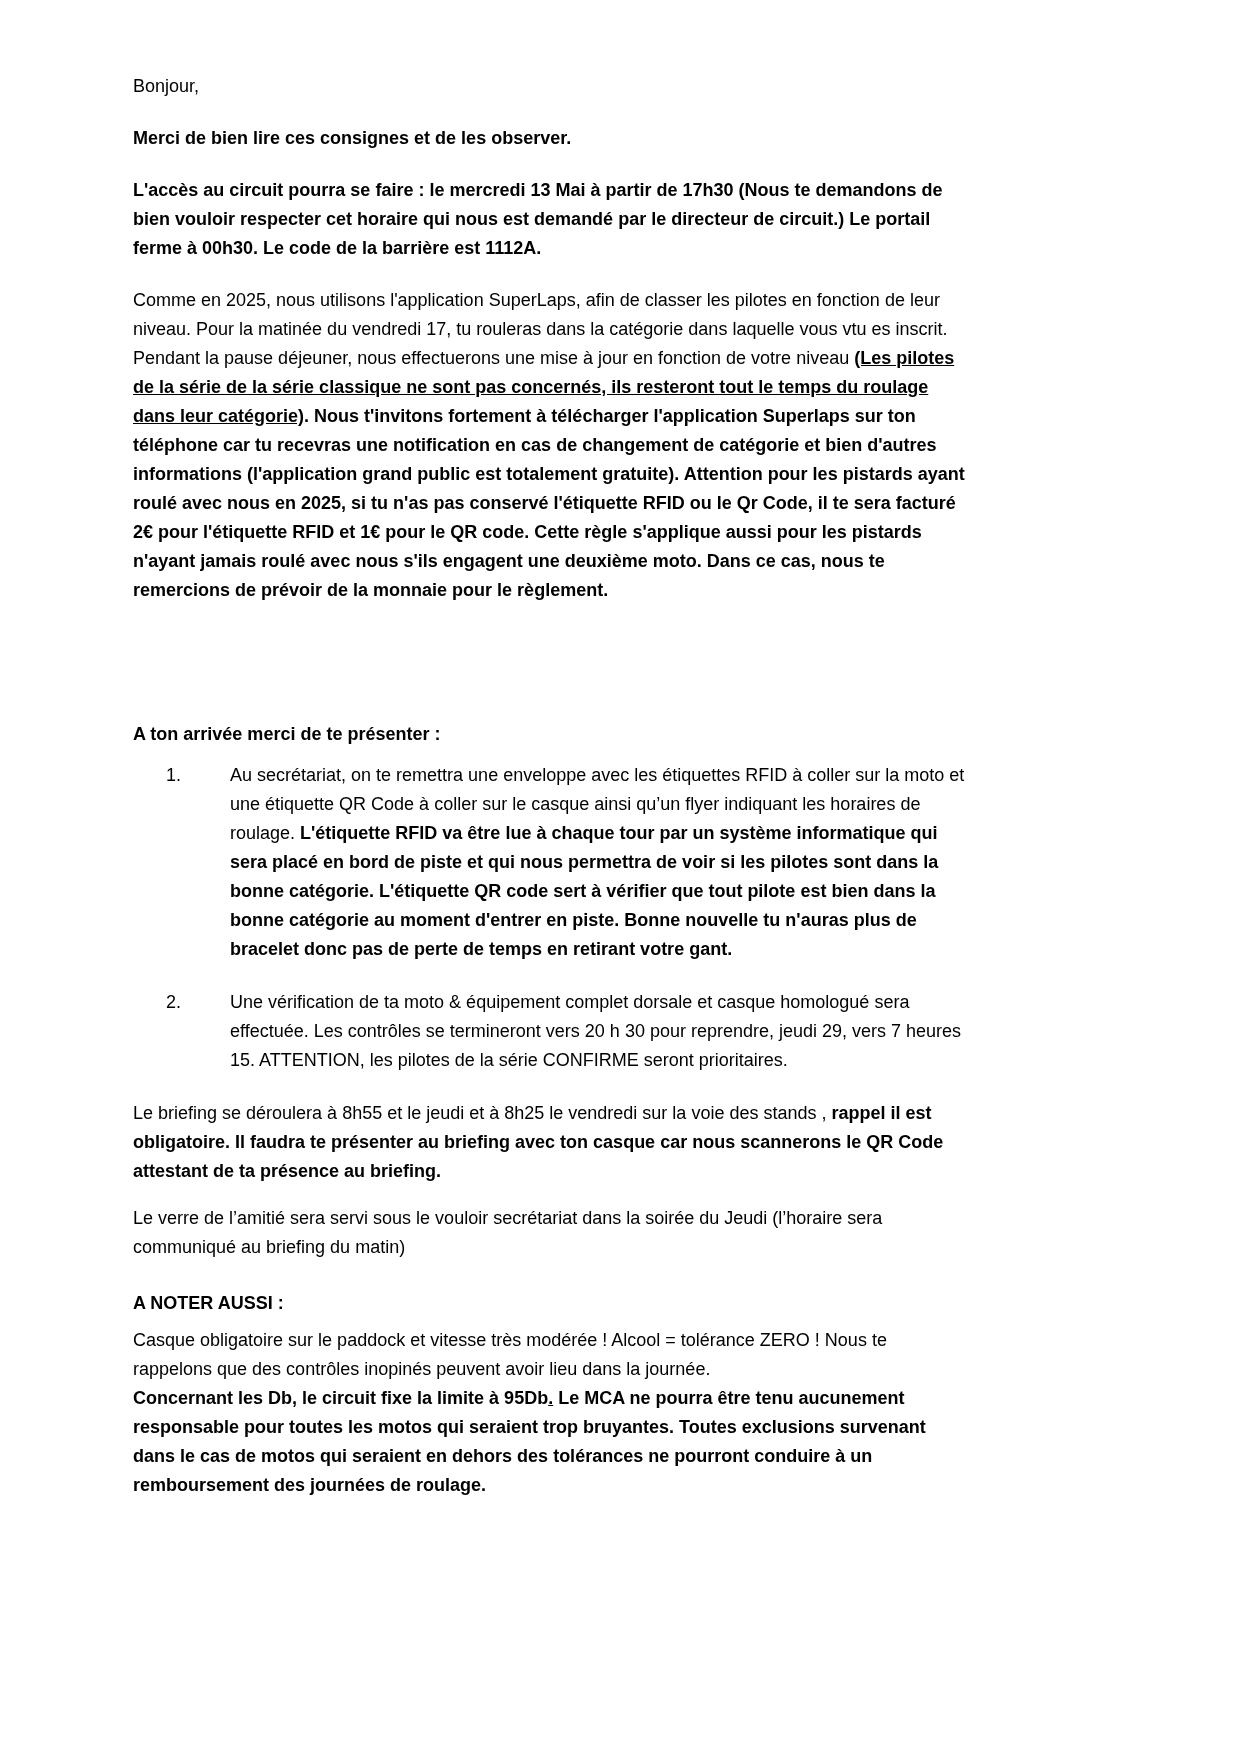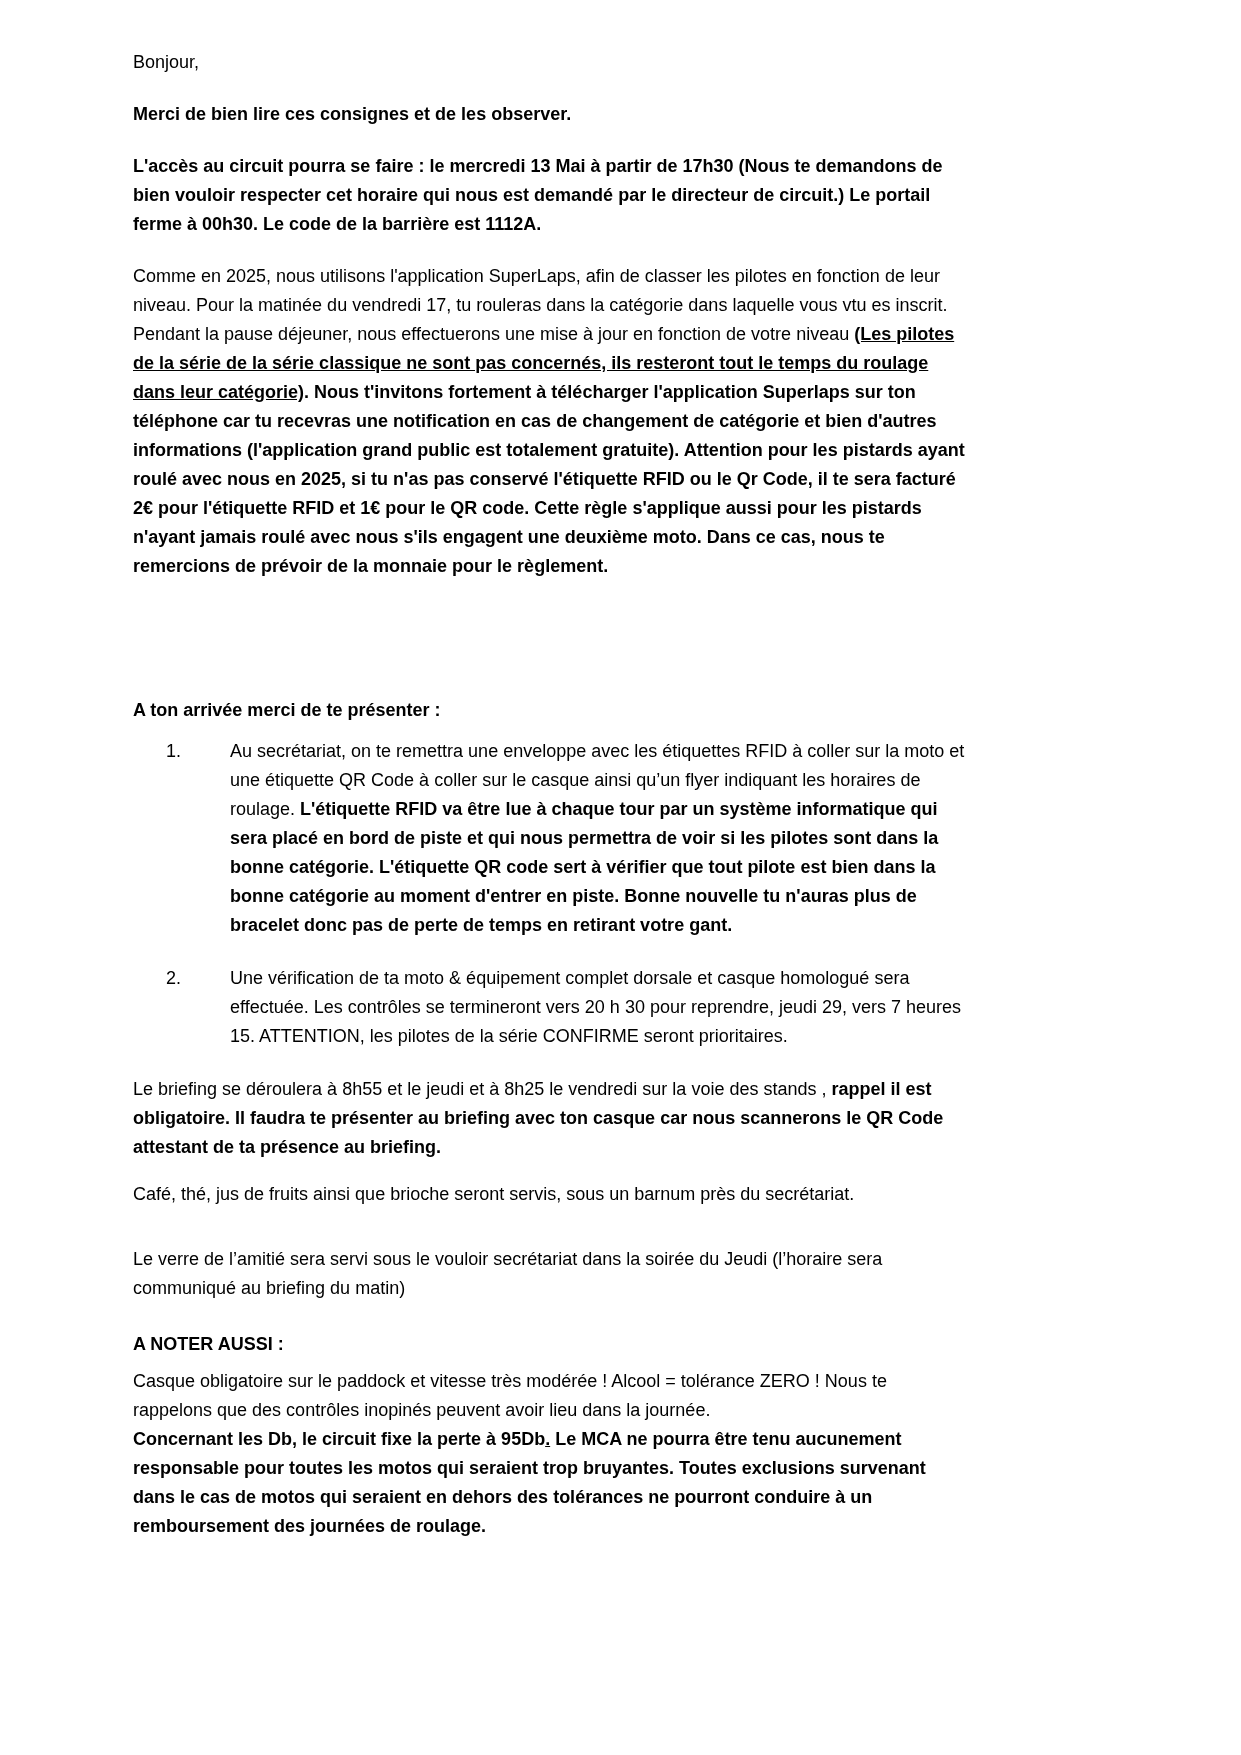--- a/index.html
+++ b/index.html
@@ -5,21 +5,21 @@
   html, body {
     margin: 0;
     padding: 0;
     background: #ffffff;
   }
   .page {
     width: 1241px;
     min-height: 1755px;
     box-sizing: border-box;
     background: #ffffff;
-    padding: 48px 274px 60px 133px;
+    padding: 72px 274px 60px 133px;
     font-family: "Liberation Sans", "DejaVu Sans", sans-serif;
     font-size: 18px;
     line-height: 29px;
     color: #000000;
     overflow: hidden;
   }
   .para { margin: 0 0 23px 0; }
   .bold { font-weight: bold; }
   .underline { text-decoration: underline; }
 
@@ -64,23 +64,22 @@
     <span class="list-content"><span>Au secrétariat, on te remettra une enveloppe avec les étiquettes RFID à coller sur la moto et une étiquette QR Code à coller sur le casque ainsi qu’un flyer indiquant les horaires de roulage. </span><span class="bold">L'étiquette RFID va être lue à chaque tour par un système informatique qui sera placé en bord de piste et qui nous permettra de voir si les pilotes sont dans la bonne catégorie. L'étiquette QR code sert à vérifier que tout pilote est bien dans la bonne catégorie au moment d'entrer en piste. Bonne nouvelle tu n'auras plus de bracelet donc pas de perte de temps en retirant votre gant.</span></span>
   </div>
 
   <div class="list-item">
     <span class="list-marker">2.</span>
     <span class="list-content"><span>Une vérification de ta moto &amp; équipement complet dorsale et casque homologué sera effectuée. Les contrôles se termineront vers 20 h 30 pour reprendre, jeudi 29, vers 7 heures 15. ATTENTION, les pilotes de la série CONFIRME seront prioritaires.</span></span>
   </div>
 
   <p class="para briefing-para"><span>Le briefing se déroulera à 8h55 et le jeudi et à 8h25 le vendredi sur la voie des stands , </span><span class="bold">rappel il est obligatoire. Il faudra te présenter au briefing avec ton casque car nous scannerons le QR Code attestant de ta présence au briefing.</span></p>
 
-  <p class="para refreshments-para">Café, thé, jus de fruits ainsi que brioche seront servis, sous un barnum près du secrétariat.</p>
 
   <p class="para aperitif-para">Le verre de l’amitié sera servi sous le vouloir secrétariat dans la soirée du Jeudi (l’horaire sera communiqué au briefing du matin)</p>
 
   <p class="para bold note-heading">A NOTER AUSSI :</p>
 
   <p class="para rules-para">Casque obligatoire sur le paddock et vitesse très modérée ! Alcool = tolérance ZERO ! Nous te rappelons que des contrôles inopinés peuvent avoir lieu dans la journée.</p>
 
-  <p class="para bold noise-para"><span>Concernant les Db, le circuit fixe la perte à 95Db</span><span class="underline">.</span><span> Le MCA ne pourra être tenu aucunement responsable pour toutes les motos qui seraient trop bruyantes. Toutes exclusions survenant dans le cas de motos qui seraient en dehors des tolérances ne pourront conduire à un remboursement des journées de roulage.</span></p>
+  <p class="para bold noise-para"><span>Concernant les Db, le circuit fixe la limite à 95Db</span><span class="underline">.</span><span> Le MCA ne pourra être tenu aucunement responsable pour toutes les motos qui seraient trop bruyantes. Toutes exclusions survenant dans le cas de motos qui seraient en dehors des tolérances ne pourront conduire à un remboursement des journées de roulage.</span></p>
 
 </div>
 
 </body></html>

